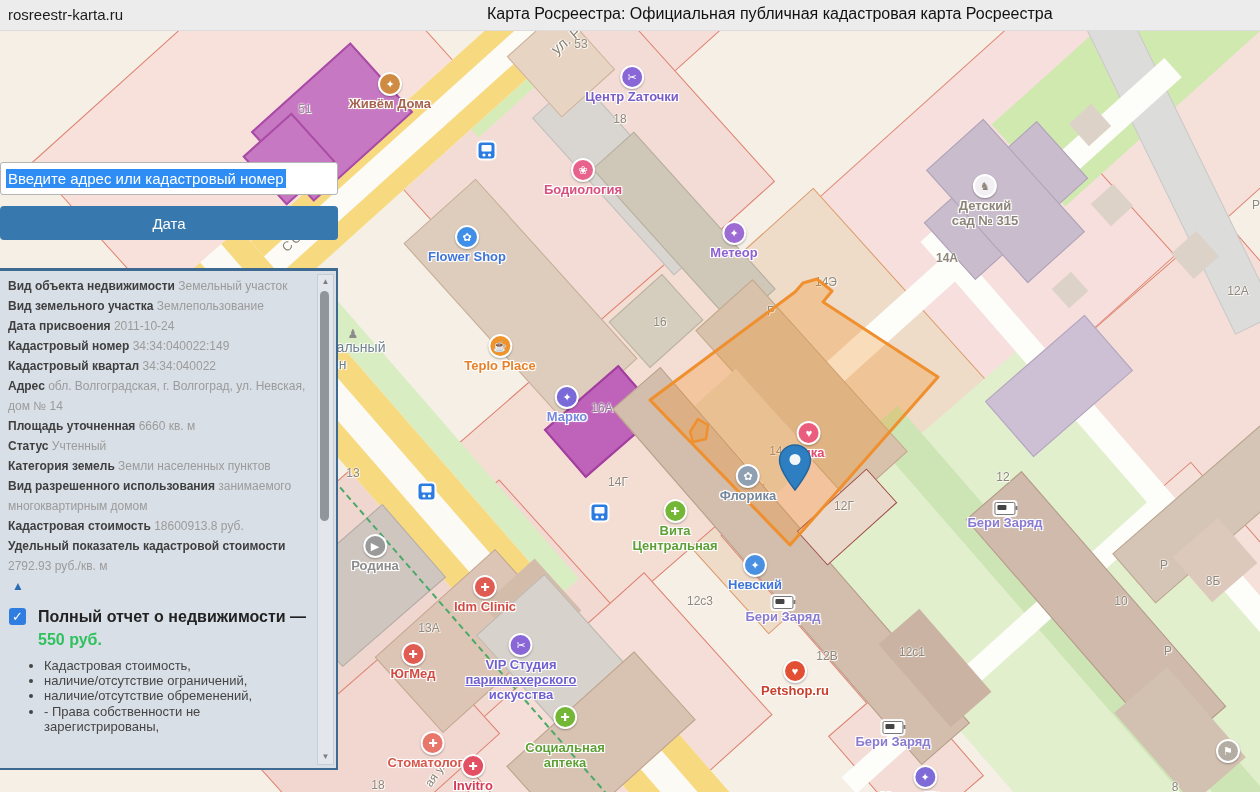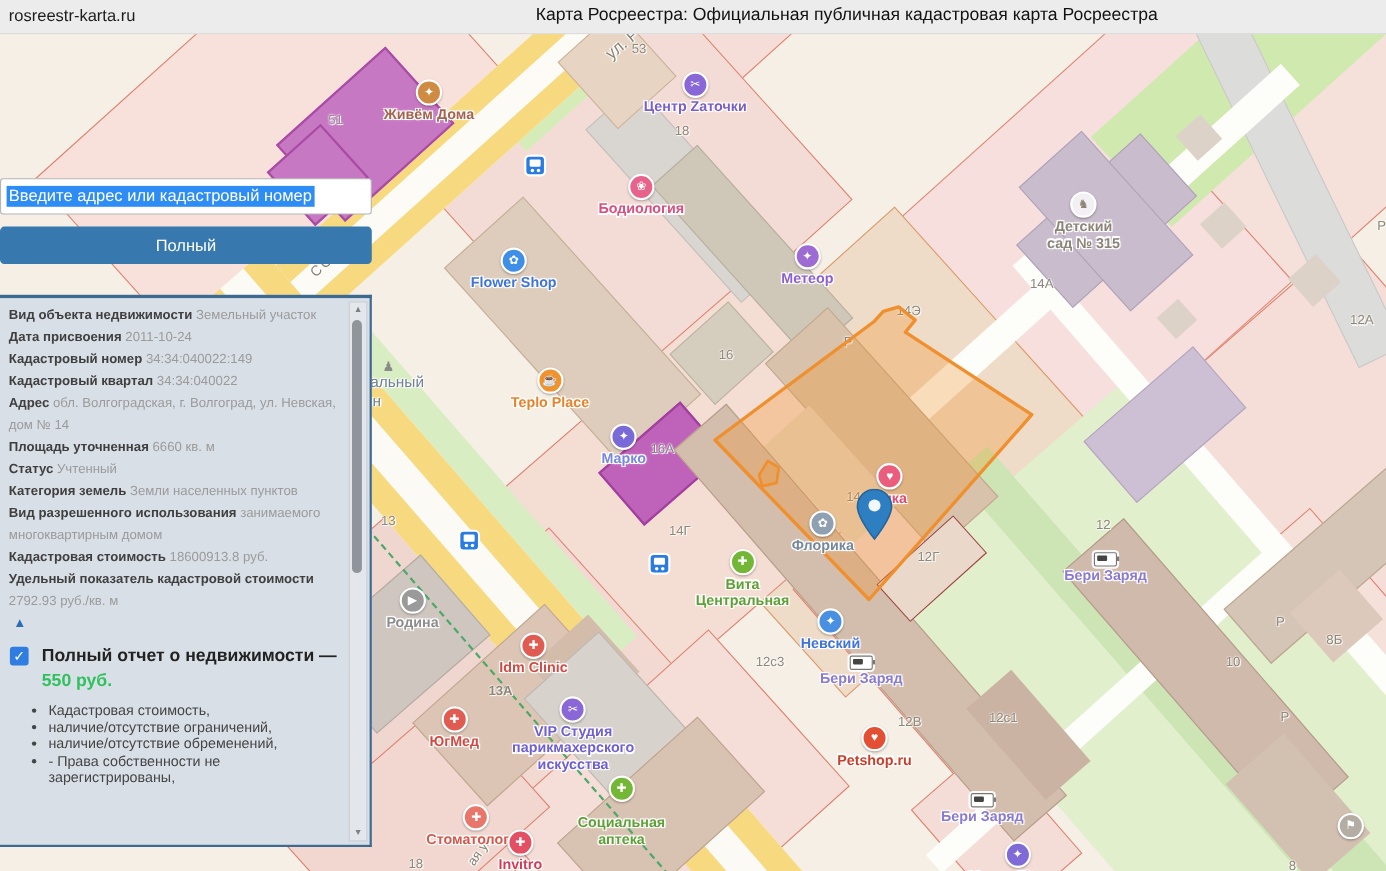--- a/index.html
+++ b/index.html
@@ -186,28 +186,28 @@
       <div class="street" style="left: 437px; top: 772px; font-size: 12px; transform: translate(-50%, -50%) rotate(-55deg);">ая ул.</div>
       <div class="hn" style="left: 581px; top: 44px;">53</div>
       <div class="hn" style="left: 305px; top: 109px; color: rgb(155, 138, 155);">51</div>
       <div class="hn" style="left: 620px; top: 119px;">18</div>
       <div class="hn" style="left: 660px; top: 322px;">16</div>
       <div class="hn" style="left: 602px; top: 408px; color: rgb(142, 123, 144);">16А</div>
       <div class="hn" style="left: 826px; top: 282px;">14Э</div>
       <div class="hn" style="left: 771px; top: 311px;">Р</div>
       <div class="hn" style="left: 776px; top: 451px;">14</div>
       <div class="hn" style="left: 618px; top: 482px;">14Г</div>
-      <div class="hn" style="left: 947px; top: 258px;">14А</div>
+      <div class="hn" style="left: 947px; top: 258px; font-weight: bold;">14А</div>
       <div class="hn" style="left: 1238px; top: 291px;">12А</div>
       <div class="hn" style="left: 844px; top: 506px;">12Г</div>
       <div class="hn" style="left: 827px; top: 656px;">12В</div>
       <div class="hn" style="left: 700px; top: 601px;">12с3</div>
       <div class="hn" style="left: 912px; top: 652px;">12с1</div>
       <div class="hn" style="left: 1003px; top: 477px;">12</div>
-      <div class="hn" style="left: 455px; top: 628px; font-weight: bold;">13А</div>
+      <div class="hn" style="left: 429px; top: 628px;">13А</div>
       <div class="hn" style="left: 353px; top: 473px;">13</div>
       <div class="hn" style="left: 579px; top: 766px; margin-top: 44px;">11А</div>
       <div class="hn" style="left: 1121px; top: 601px;">10</div>
       <div class="hn" style="left: 1213px; top: 581px;">8Б</div>
       <div class="hn" style="left: 1175px; top: 787px;">8</div>
       <div class="hn" style="left: 378px; top: 785px;">18</div>
       <div class="hn" style="left: 1164px; top: 565px;">Р</div>
       <div class="hn" style="left: 1168px; top: 651px;">Р</div>
       <div class="hn" style="left: 1256px; top: 205px;">Р</div>
       <div class="poi" style="left: 390px; top: 72px;">
@@ -271,21 +271,21 @@
         <span class="ic" style="background: rgb(224, 92, 82);">✚</span>
         <div class="lbl" style="color: rgb(209, 75, 67);">Idm Clinic</div>
       </div>
       <div class="poi" style="left: 413px; top: 642px;">
         <span class="ic" style="background: rgb(224, 92, 82);">✚</span>
         <div class="lbl" style="color: rgb(209, 75, 67);">ЮгМед</div>
       </div>
       <div class="poi" style="left: 521px; top: 633px;">
         <span class="ic" style="background: rgb(138, 103, 214);">✂</span>
         <div class="lbl" style="color: rgb(111, 95, 208);">VIP Студия</div>
-        <div class="lbl" style="color: rgb(111, 95, 208);">парикмахерского</div>
+        <div class="lbl" style="color: rgb(111, 95, 208); text-decoration: underline;">парикмахерского</div>
         <div class="lbl" style="color: rgb(111, 95, 208);">искусства</div>
       </div>
       <div class="poi" style="left: 565px; top: 705px;">
         <span class="ic" style="background: rgb(116, 183, 55);">✚</span>
         <div class="lbl" style="color: rgb(94, 160, 53); margin-top: 12px;">Социальная</div>
         <div class="lbl" style="color: rgb(94, 160, 53);">аптека</div>
       </div>
       <div class="poi" style="left: 433px; top: 731px;">
         <span class="ic" style="background: rgb(232, 118, 106);">✚</span>
         <div class="lbl" style="color: rgb(214, 87, 75);">Стоматология</div>
@@ -314,26 +314,27 @@
       <div class="poi" style="left: 353px; top: 324px;"><span class="gl" style="color: rgb(139, 139, 139);">♟</span></div>
       <div class="poi" style="left: 1228px; top: 739px;">
         <span class="ic" style="background: rgb(179, 173, 164);">⚑</span>
       </div>
     </div>
 </div>
 
 <div class="search">
   <span class="sel">Введите адрес или кадастровый номер</span>
 </div>
-<button class="find-btn">Полный</button>
+<button class="find-btn">Дата</button>
 
 <div class="panel">
   <div class="panel-inner">
     <div>
         <div class="field"><span class="flabel">Вид объекта недвижимости</span><span class="fvalue"> Земельный участок</span></div>
+        <div class="field"><span class="flabel">Вид земельного участка</span><span class="fvalue"> Землепользование</span></div>
         <div class="field"><span class="flabel">Дата присвоения</span><span class="fvalue"> 2011-10-24</span></div>
         <div class="field"><span class="flabel">Кадастровый номер</span><span class="fvalue"> 34:34:040022:149</span></div>
         <div class="field"><span class="flabel">Кадастровый квартал</span><span class="fvalue"> 34:34:040022</span></div>
         <div class="field"><span class="flabel">Адрес</span><span class="fvalue"> обл. Волгоградская, г. Волгоград, ул. Невская, дом № 14</span></div>
         <div class="field"><span class="flabel">Площадь уточненная</span><span class="fvalue"> 6660 кв. м</span></div>
         <div class="field"><span class="flabel">Статус</span><span class="fvalue"> Учтенный</span></div>
         <div class="field"><span class="flabel">Категория земель</span><span class="fvalue"> Земли населенных пунктов</span></div>
         <div class="field"><span class="flabel">Вид разрешенного использования</span><span class="fvalue"> занимаемого многоквартирным домом</span></div>
         <div class="field"><span class="flabel">Кадастровая стоимость</span><span class="fvalue"> 18600913.8 руб.</span></div>
         <div class="field"><span class="flabel">Удельный показатель кадастровой стоимости</span><span class="fvalue"> 2792.93 руб./кв. м</span></div>

